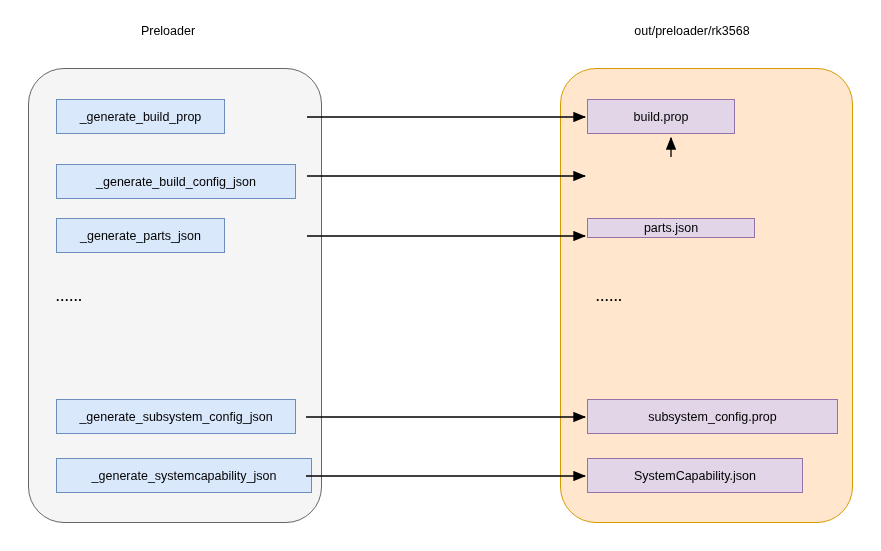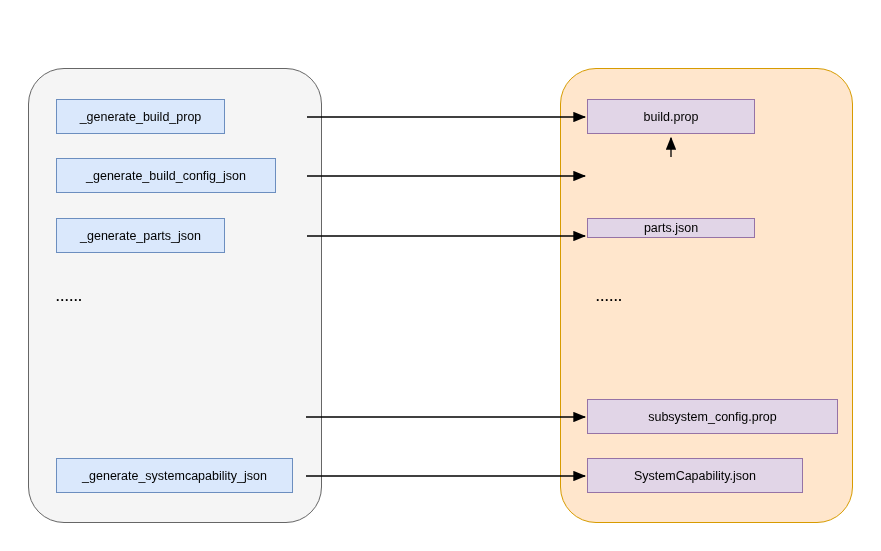--- a/index.html
+++ b/index.html
@@ -67,31 +67,34 @@
   }
   svg.arrows .head{
     fill:var(--arrow,#000000);
   }
 </style>
 </head>
 <body>
 
 <div class="canvas">
 
+  <div class="panel-title left">Preloader</div>
+  <div class="panel-title right">out/preloader/rk3568</div>
 
   <div class="panel left-panel"></div>
   <div class="panel right-panel"></div>
 
   <div class="node fn" style="left:56px;top:99px;width:169px;height:35px">_generate_build_prop</div>
-  <div class="node fn" style="left:56px;top:158px;width:220px;height:35px">_generate_build_config_json</div>
+  <div class="node fn" style="left:56px;top:164px;width:240px;height:35px">_generate_build_config_json</div>
   <div class="node fn" style="left:56px;top:218px;width:169px;height:35px">_generate_parts_json</div>
   <div class="ellipsis" style="left:56px;top:290px;">......</div>
-  <div class="node fn" style="left:56px;top:458px;width:237px;height:35px">_generate_systemcapability_json</div>
+  <div class="node fn" style="left:56px;top:399px;width:240px;height:35px">_generate_subsystem_config_json</div>
+  <div class="node fn" style="left:56px;top:458px;width:256px;height:35px">_generate_systemcapability_json</div>
 
-  <div class="node file" style="left:587px;top:99px;width:168px;height:35px">build.prop</div>
+  <div class="node file" style="left:587px;top:99px;width:148px;height:35px">build.prop</div>
   <div class="node file" style="left:587px;top:218px;width:168px;height:20px">parts.json</div>
   <div class="ellipsis" style="left:596px;top:290px;">......</div>
   <div class="node file" style="left:587px;top:399px;width:251px;height:35px">subsystem_config.prop</div>
   <div class="node file" style="left:587px;top:458px;width:216px;height:35px">SystemCapability.json</div>
 
   <svg class="arrows" width="881" height="551" viewBox="0 0 881 551">
     <defs>
       <marker id="ah" viewBox="0 0 10 8" refX="9" refY="4" markerWidth="10" markerHeight="8" orient="auto">
         <path class="head" d="M0,0 L10,4 L0,8 Z"></path>
       </marker>

